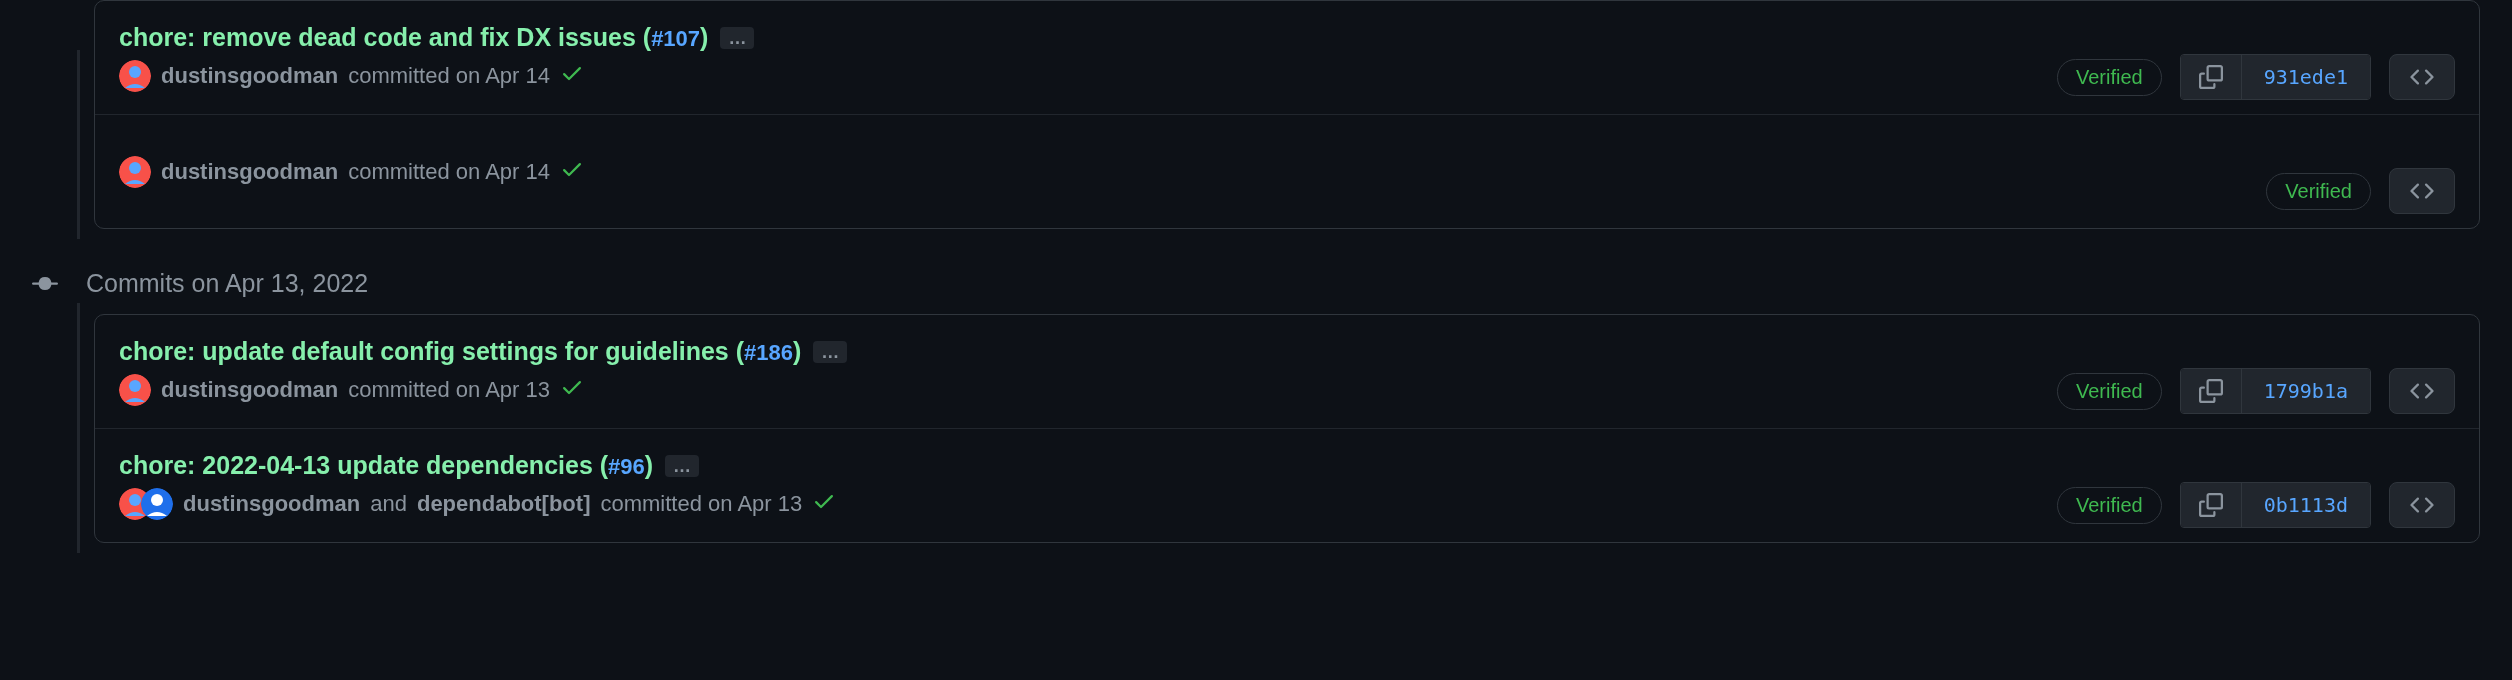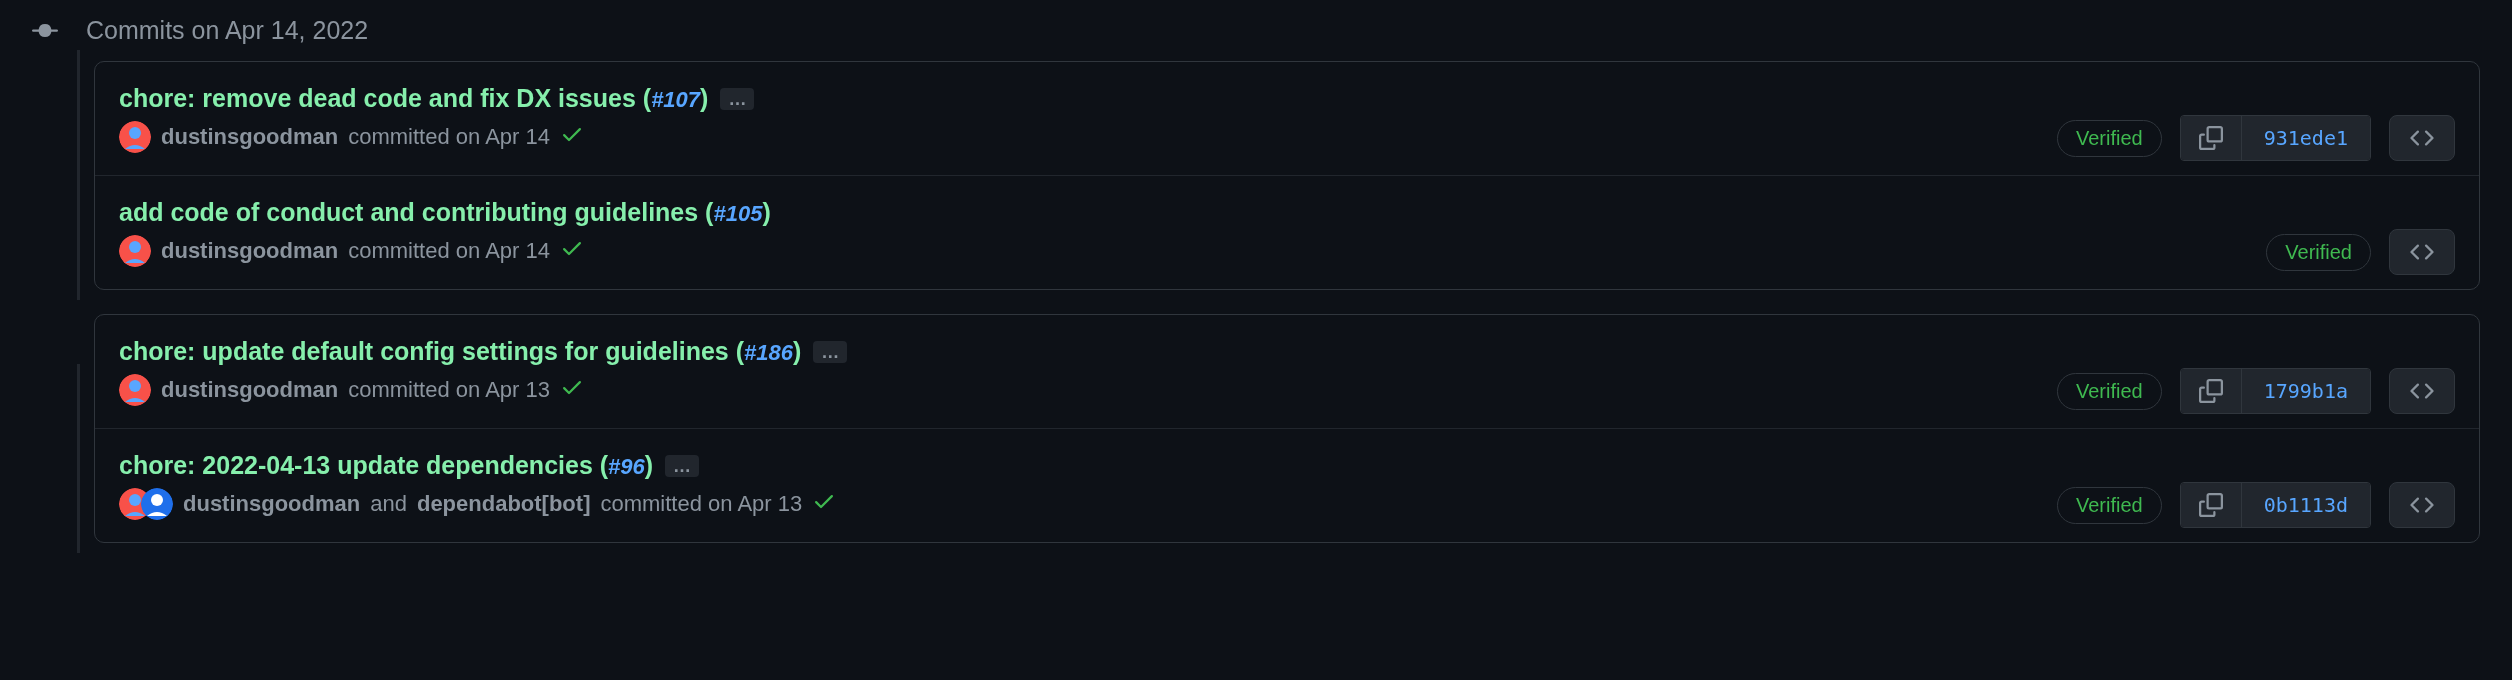--- a/index.html
+++ b/index.html
@@ -54,21 +54,20 @@
   margin-bottom: 8px;
 }
 .commit-title {
   color: #86efac;
   font-size: 25px;
   font-weight: 600;
 }
 .pr-link {
   color: #58a6ff;
   font-weight: 600;
-  font-style: italic;
 }
 .expand-btn {
   background: #21262d;
   border: none;
   color: #8b949e;
   border-radius: 4px;
   padding: 0 8px;
   height: 22px;
   font-size: 18px;
   font-weight: 700;
@@ -168,26 +167,20 @@
   background: #21262d;
   z-index: -1;
 }
 </style>
 </head>
 <body>
 
 <div class="timeline">
 <div class="date-group">
       <div class="vertical-line"></div>
-      <div class="date-header">
-        <svg class="commit-dot-icon" viewBox="0 0 16 16">
-          <path d="M10.5 7.75a2.5 2.5 0 1 1-5 0 2.5 2.5 0 0 1 5 0zm1.43.75a4.002 4.002 0 0 1-7.86 0H.75a.75.75 0 0 1 0-1.5h3.32a4.002 4.002 0 0 1 7.86 0h3.32a.75.75 0 0 1 0 1.5h-3.32z"></path>
-        </svg>
-        <span>Commits on Apr 14, 2022</span>
-      </div>
       <div class="commits-box">
         <div class="commit-row">
           <div class="commit-left">
             <div class="commit-title-line">
               <span><span class="commit-title">chore: remove dead code and fix DX issues (</span><span class="pr-link">#107</span><span class="commit-title">)</span></span>
               <button class="expand-btn">…</button>
             </div>
             <div class="commit-meta">
               <svg class="avatar" viewBox="0 0 32 32">
                 <circle cx="16" cy="16" r="16" fill="#f85149"></circle>
@@ -214,23 +207,20 @@
             </div>
             <button class="code-btn">
               <svg class="icon-svg" viewBox="0 0 16 16">
                 <path d="M4.72 3.22a.75.75 0 0 1 1.06 1.06L2.06 8l3.72 3.72a.75.75 0 1 1-1.06 1.06L.47 8.53a.75.75 0 0 1 0-1.06zm6.56 0a.75.75 0 1 0-1.06 1.06L13.94 8l-3.72 3.72a.75.75 0 1 0 1.06 1.06l4.25-4.25a.75.75 0 0 0 0-1.06z"></path>
               </svg>
             </button>
           </div>
         </div>
         <div class="commit-row">
           <div class="commit-left">
-            <div class="commit-title-line">
-              <span><span class="commit-title">add code of conduct and contributing guidelines (</span><span class="pr-link">#105</span><span class="commit-title">)</span></span>
-            </div>
             <div class="commit-meta">
               <svg class="avatar" viewBox="0 0 32 32">
                 <circle cx="16" cy="16" r="16" fill="#f85149"></circle>
                 <circle cx="16" cy="12" r="6" fill="#58a6ff"></circle>
                 <path d="M6 28 Q16 20 26 28" fill="#58a6ff"></path>
               </svg>
               <span class="author-link strong">dustinsgoodman</span>
               <span>committed on Apr 14</span>
               <span><svg class="check-icon" viewBox="0 0 16 16">
                   <path d="M13.78 4.22a.75.75 0 0 1 0 1.06l-7.25 7.25a.75.75 0 0 1-1.06 0L2.22 9.28a.75.75 0 0 1 1.06-1.06L6 10.94l6.72-6.72a.75.75 0 0 1 1.06 0z"></path>
@@ -243,20 +233,26 @@
               <svg class="icon-svg" viewBox="0 0 16 16">
                 <path d="M4.72 3.22a.75.75 0 0 1 1.06 1.06L2.06 8l3.72 3.72a.75.75 0 1 1-1.06 1.06L.47 8.53a.75.75 0 0 1 0-1.06zm6.56 0a.75.75 0 1 0-1.06 1.06L13.94 8l-3.72 3.72a.75.75 0 1 0 1.06 1.06l4.25-4.25a.75.75 0 0 0 0-1.06z"></path>
               </svg>
             </button>
           </div>
         </div>
       </div>
     </div>
     <div class="date-group">
       <div class="vertical-line"></div>
+      <div class="date-header">
+        <svg class="commit-dot-icon" viewBox="0 0 16 16">
+          <path d="M10.5 7.75a2.5 2.5 0 1 1-5 0 2.5 2.5 0 0 1 5 0zm1.43.75a4.002 4.002 0 0 1-7.86 0H.75a.75.75 0 0 1 0-1.5h3.32a4.002 4.002 0 0 1 7.86 0h3.32a.75.75 0 0 1 0 1.5h-3.32z"></path>
+        </svg>
+        <span>Commits on Apr 13, 2022</span>
+      </div>
       <div class="commits-box">
         <div class="commit-row">
           <div class="commit-left">
             <div class="commit-title-line">
               <span><span class="commit-title">chore: update default config settings for guidelines (</span><span class="pr-link">#186</span><span class="commit-title">)</span></span>
               <button class="expand-btn">…</button>
             </div>
             <div class="commit-meta">
               <svg class="avatar" viewBox="0 0 32 32">
                 <circle cx="16" cy="16" r="16" fill="#f85149"></circle>

